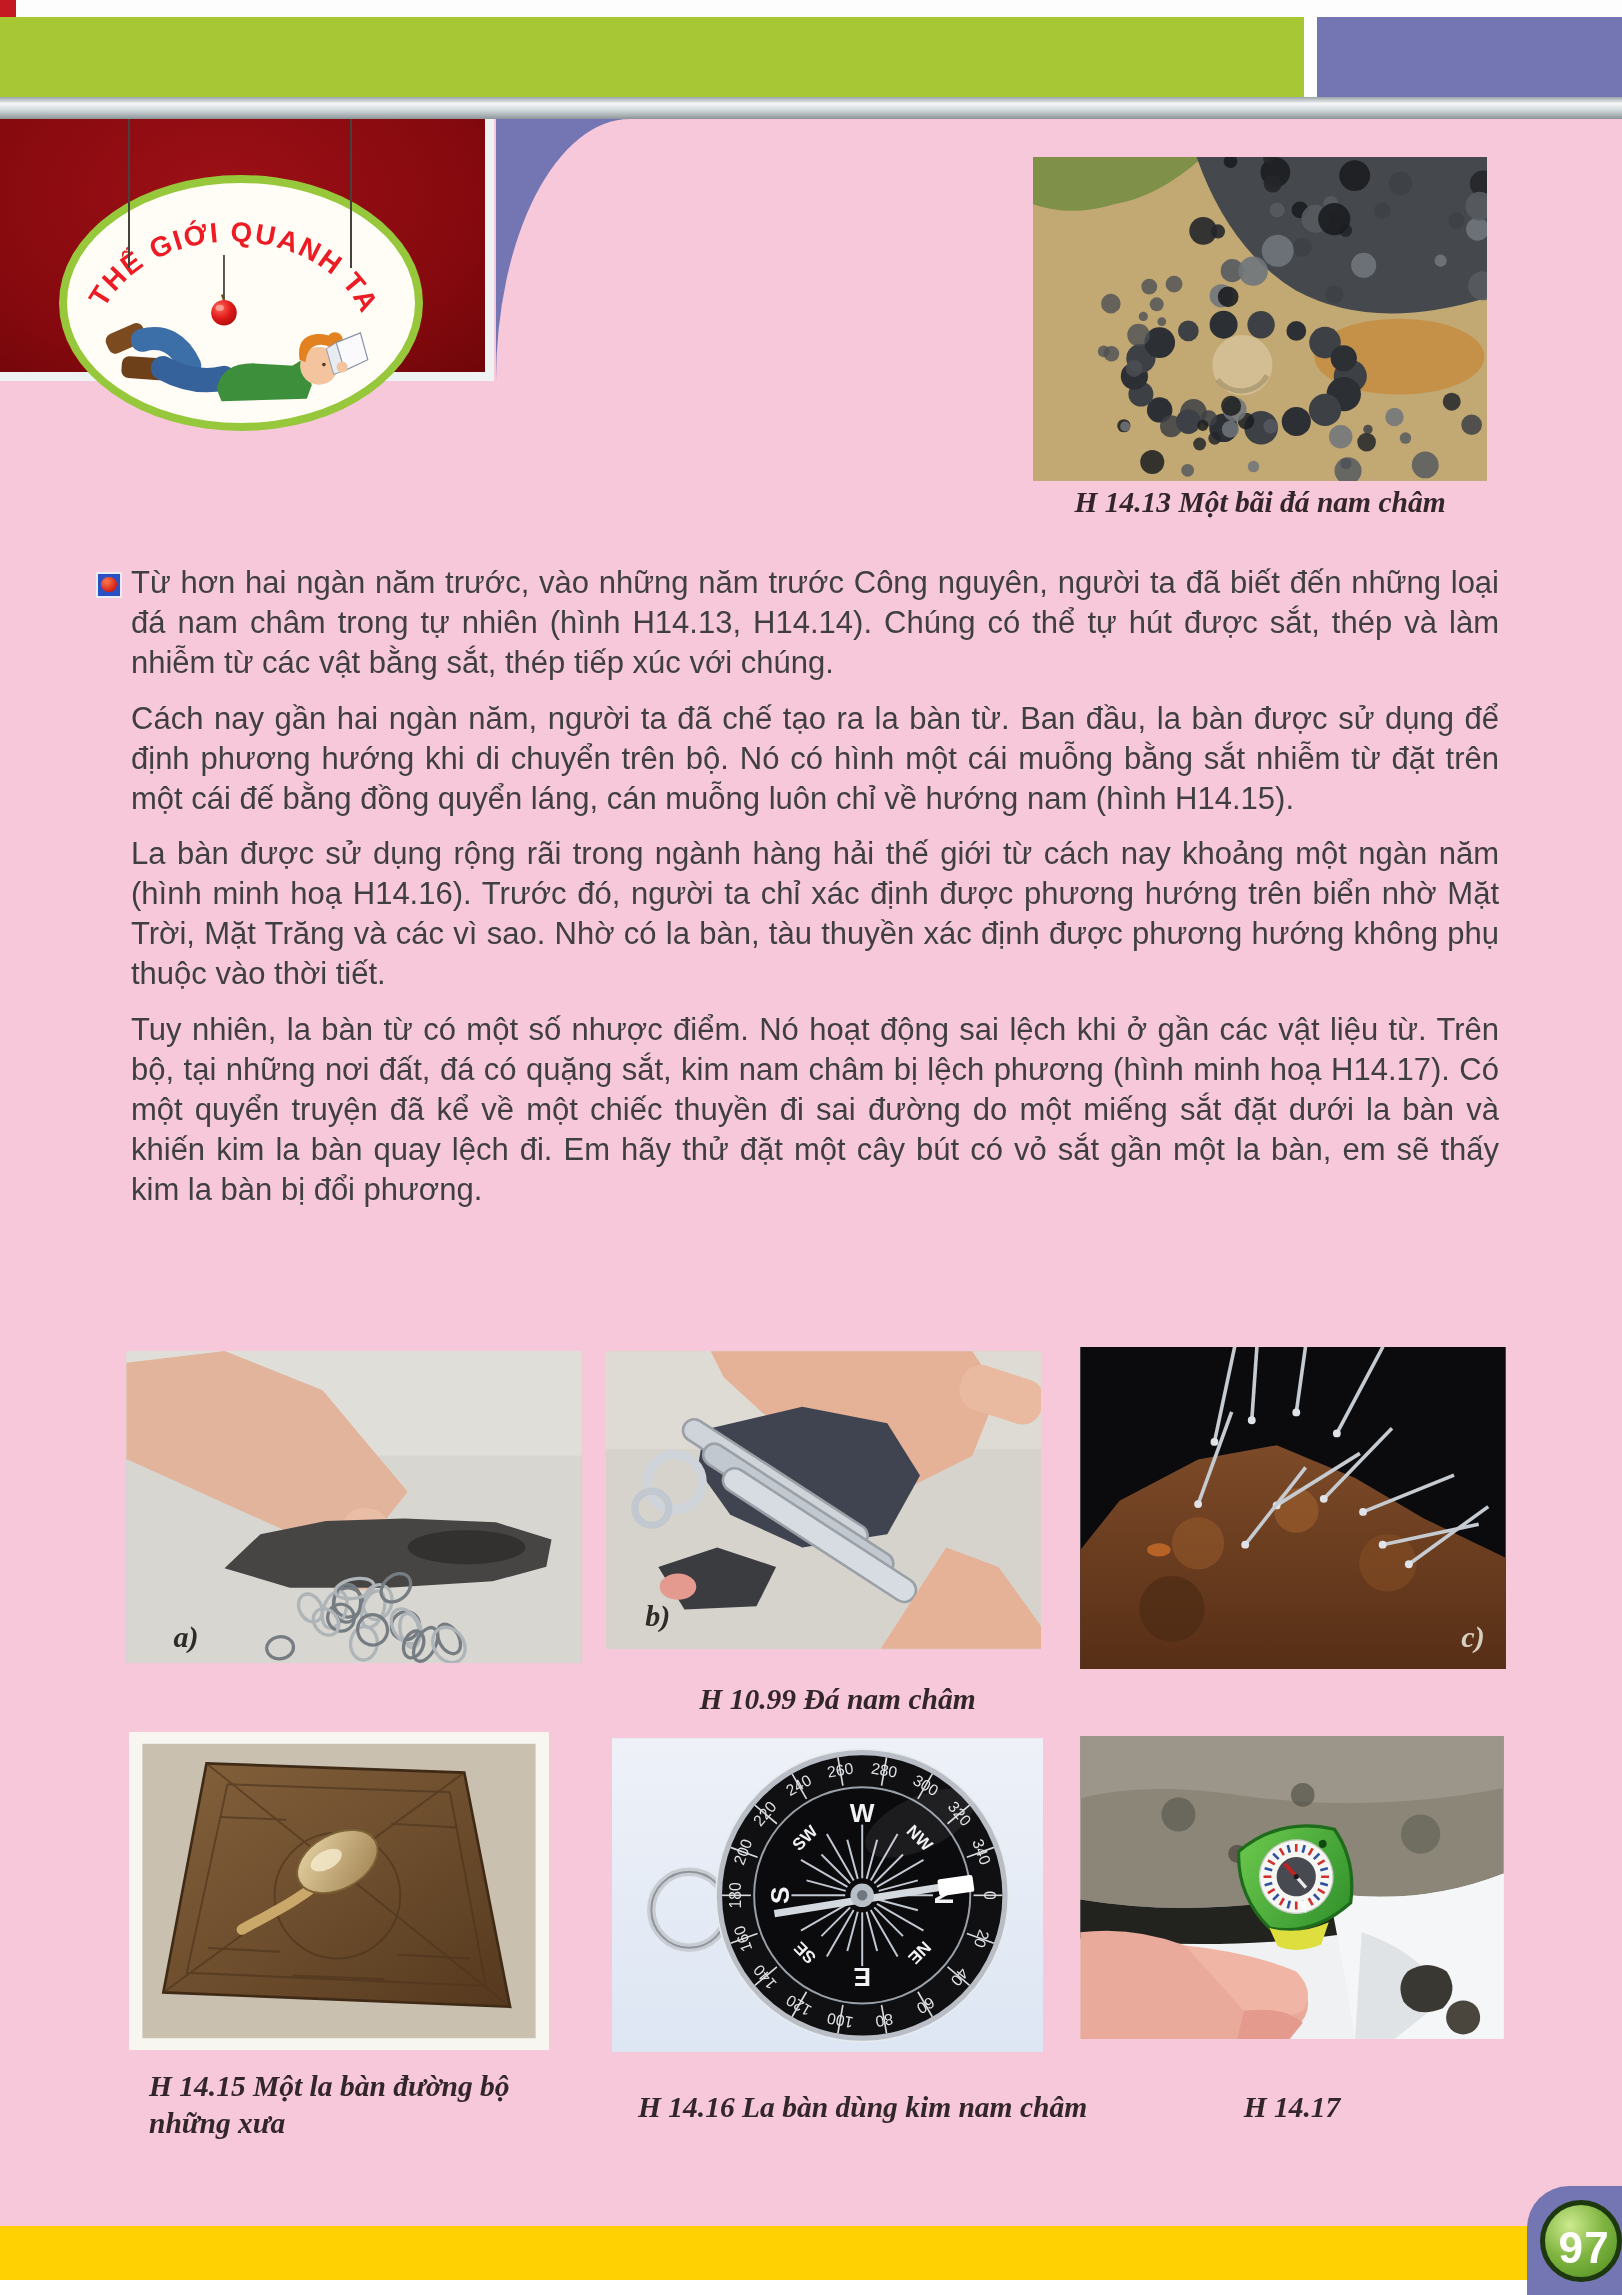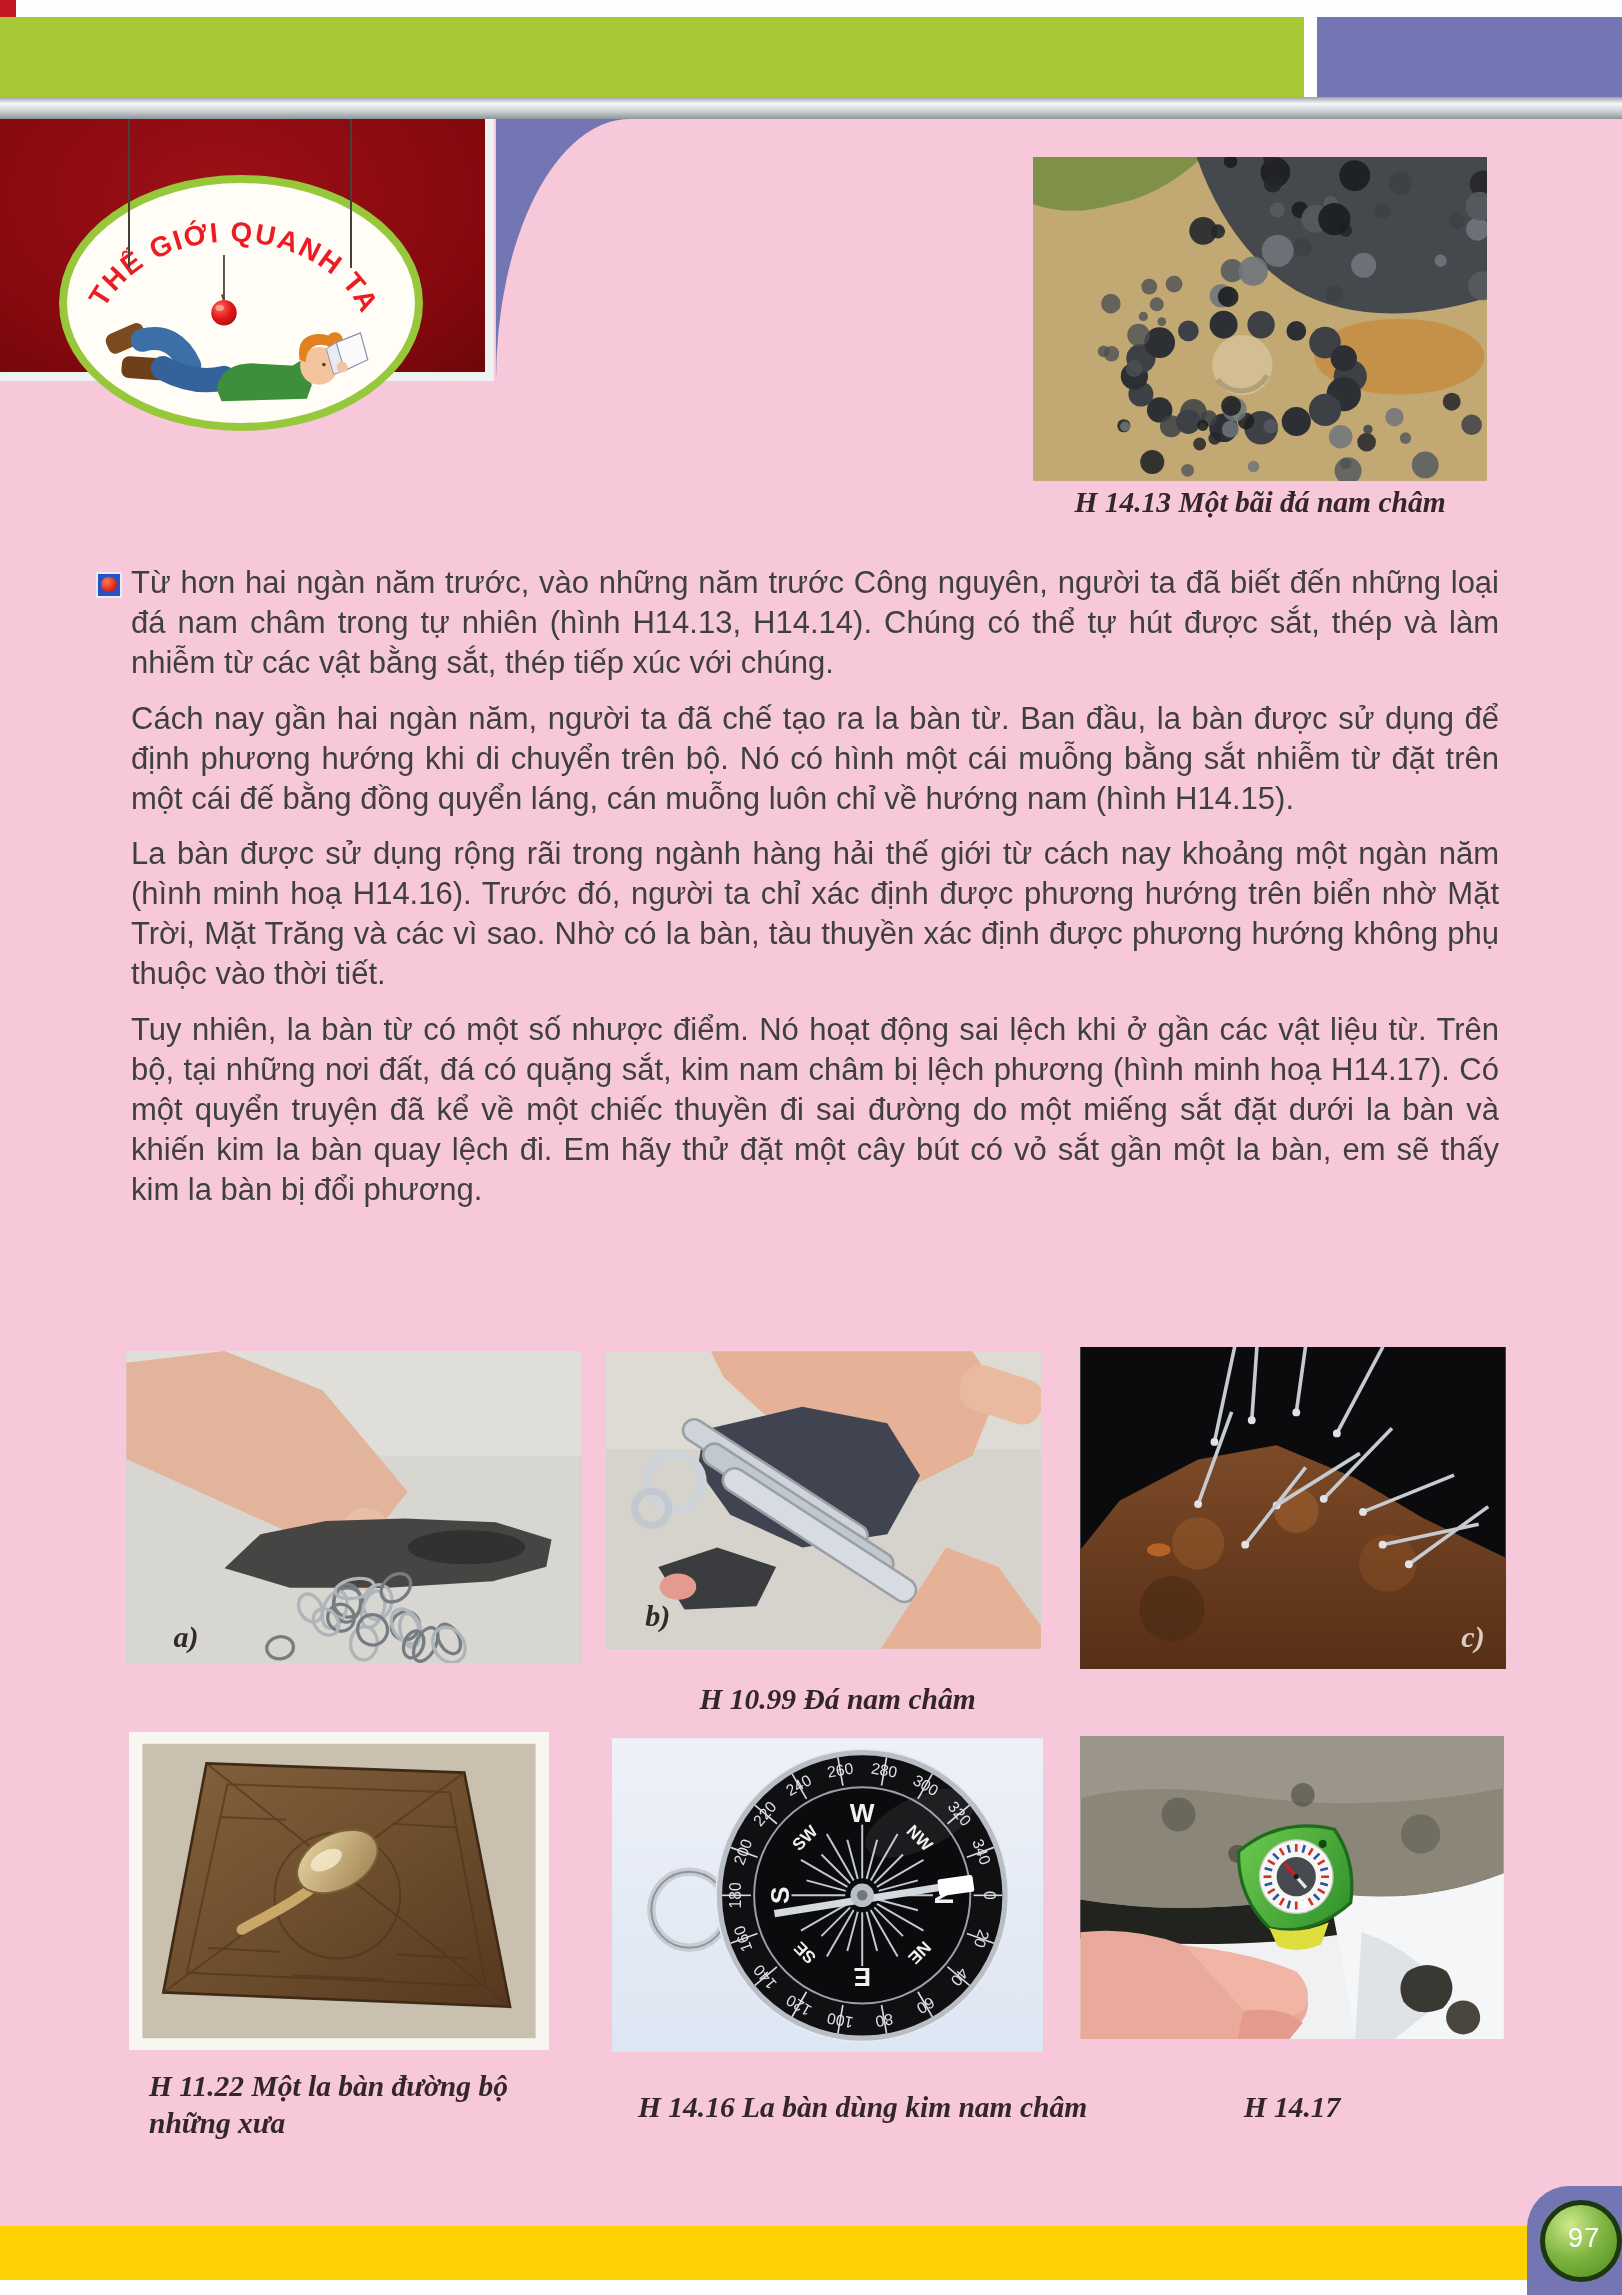--- a/index.html
+++ b/index.html
@@ -64,21 +64,21 @@
 
   
   .yellow-bar{left:0;top:2226px;width:1622px;height:54px;background:#ffd103;}
   .bottom-white{left:0;top:2280px;width:1622px;height:15.7px;background:#ffffff;}
   .purple-corner{left:1527px;top:2186px;width:96px;height:110px;background:#7476b4;
       border-top-left-radius:42px;}
   .page-num{left:1540px;top:2200px;width:82px;height:82px;border-radius:50%;
       background:radial-gradient(circle at 35% 28%,#cdea8e 0%,#7fb441 48%,#4c8d1e 100%);
       border:5.2px solid #1d380f;box-sizing:border-box;}
   .page-num span{position:absolute;left:0;right:0;top:18.3px;text-align:center;
-      color:#ffffff;font-weight:400;font-size:27px;padding-left:6.5px;letter-spacing:1.3px;}
+      color:#ffffff;font-weight:700;font-size:44px;padding-left:6.5px;letter-spacing:1.3px;}
 
   .label-in-photo{font-family:"Liberation Serif",serif;font-style:italic;font-weight:700;}
 </style>
 </head>
 <body>
 
 <div class="page">
 
   <div class="abs top-white"></div>
   <div class="abs top-red-corner"></div>
@@ -530,21 +530,21 @@
         <line x1="0" y1="0" x2="-12" y2="-24" stroke="#c22222" stroke-width="6"></line>
         <line x1="0" y1="0" x2="10" y2="20" stroke="#e8e8e8" stroke-width="5"></line>
         <polygon points="-6,38 6,38 0,58" fill="#ffffff"></polygon>
         <circle cx="0" cy="0" r="4" fill="#1a1a1a"></circle>
         <circle cx="52" cy="-38" r="6" fill="#114a10"></circle>
       </g>
     </svg>
   </div>
 
   <div class="abs caption cap15">
-    <div>H 11.22 Một la bàn đường bộ</div>
+    <div>H 14.15 Một la bàn đường bộ</div>
     <div>những xưa</div>
   </div>
   <div class="abs caption cap16">H 14.16 La bàn dùng kim nam châm</div>
   <div class="abs caption cap-center cap17">H 14.17</div>
 
   <div class="abs yellow-bar"></div>
   <div class="abs bottom-white"></div>
   <div class="abs purple-corner"></div>
   <div class="abs page-num">
     <span>97</span>

